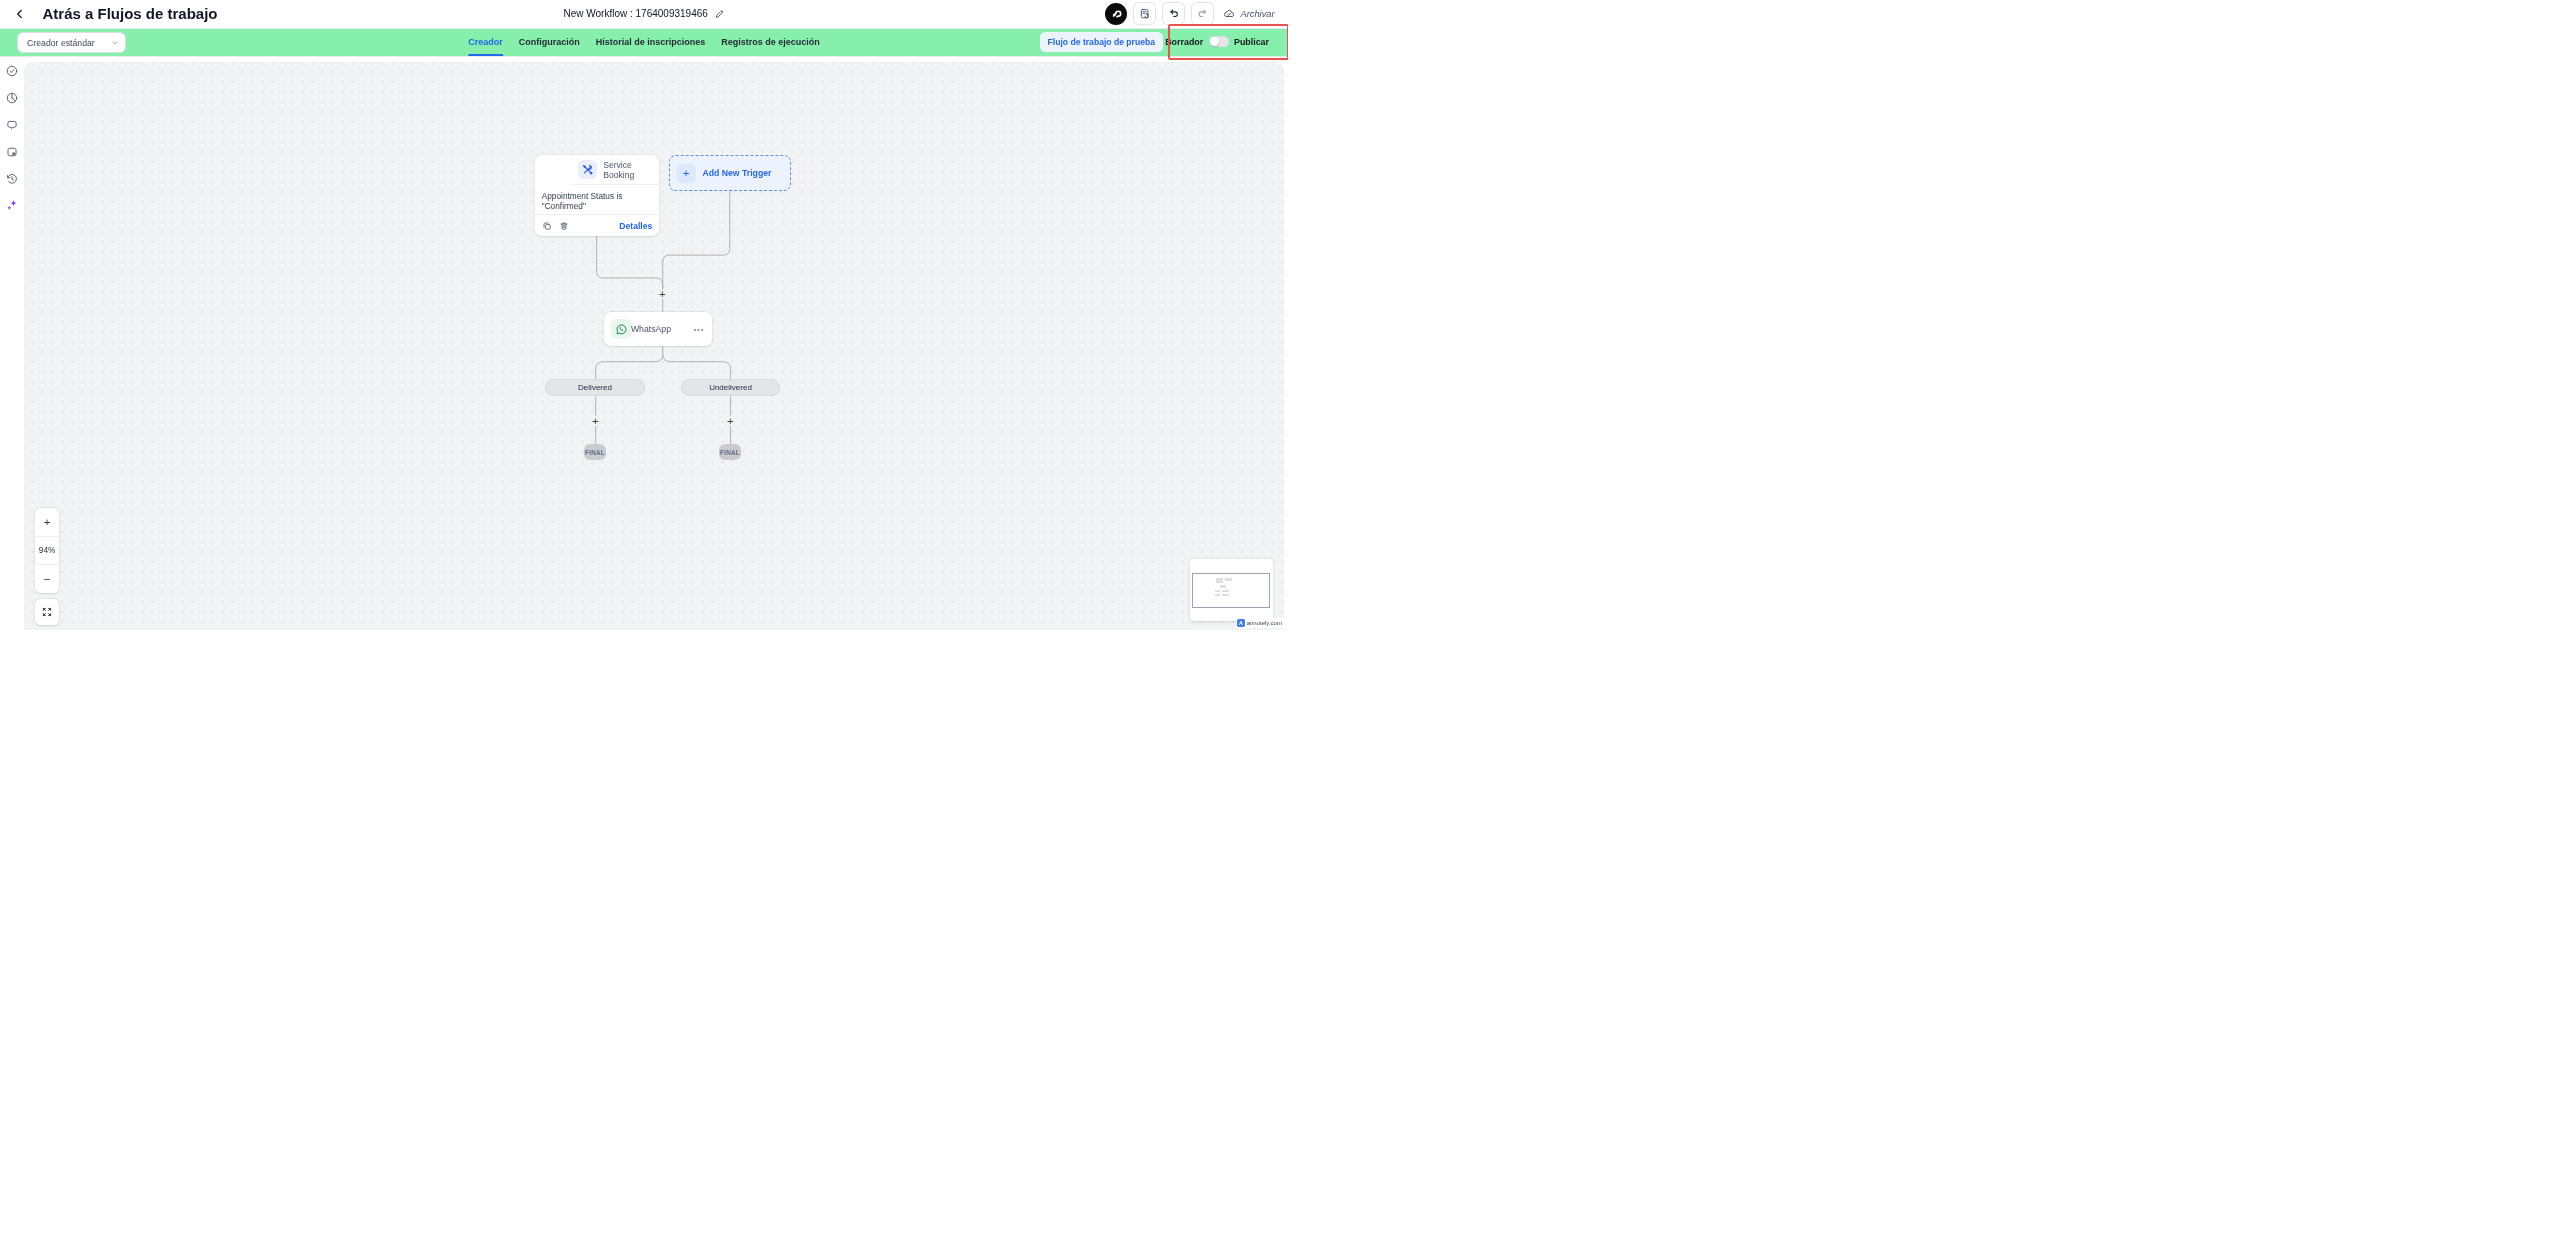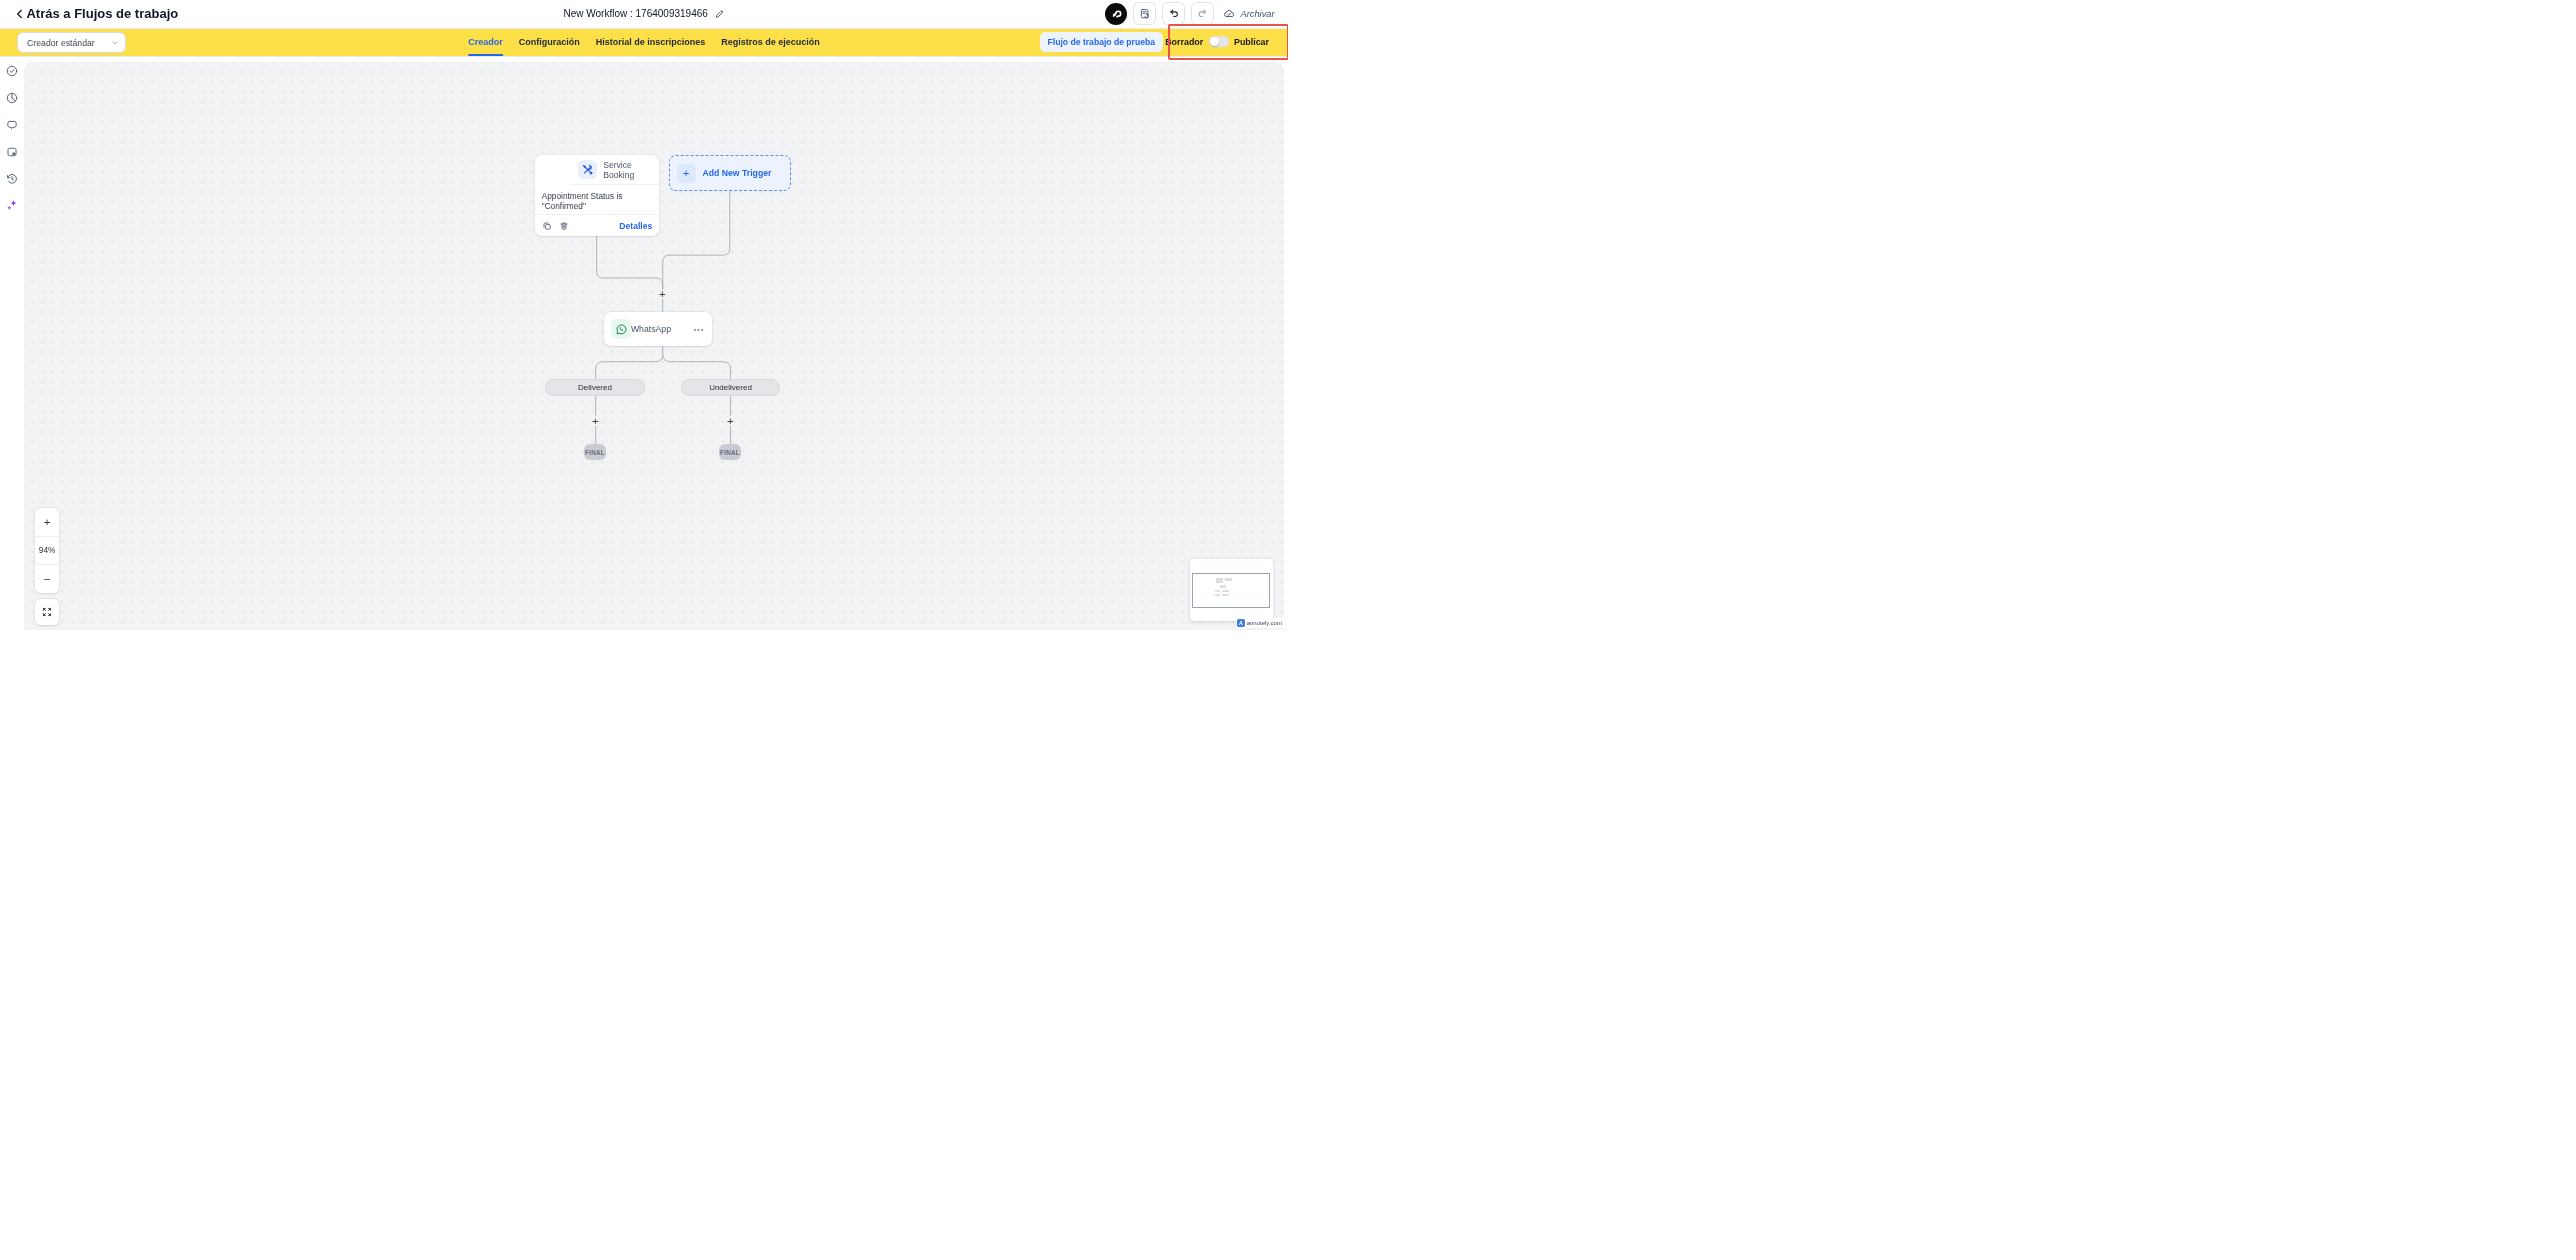--- a/index.html
+++ b/index.html
@@ -3,33 +3,33 @@
 <meta charset="utf-8">
 <style>
   html,body{margin:0;padding:0;background:#fff;}
   body{width:1288px;height:630px;position:relative;overflow:hidden;
        font-family:"Liberation Sans",sans-serif;-webkit-font-smoothing:antialiased;color:#101828;}
   .noselect{user-select:none;}
 
   
   .topbar{position:absolute;top:0;left:0;right:0;height:27.5px;background:#fff;
           border-bottom:0.7px solid #e8eaee;z-index:6;}
-  .back{position:absolute;left:14.8px;top:0;height:27.5px;display:flex;align-items:center;gap:3px;
-        font-size:13px;font-weight:700;color:#101828;cursor:pointer;}
+  .back{position:absolute;left:14.8px;top:0;height:27.5px;display:flex;align-items:center;gap:19px;
+        font-size:15px;font-weight:700;color:#101828;cursor:pointer;}
   .page-title{position:absolute;left:50%;top:0;transform:translateX(-50%);height:27.5px;
         display:flex;align-items:center;gap:6.7px;font-size:10px;font-weight:500;color:#0f1624;}
   .top-actions{position:absolute;right:13.4px;top:0;height:27.5px;display:flex;align-items:center;gap:6px;font-style:italic;}
   .logo-circle{width:22px;height:22px;border-radius:50%;background:#0a0b0d;display:flex;
         align-items:center;justify-content:center;cursor:pointer;}
   .icon-btn{width:21px;height:21px;border:0.7px solid #e0e4ea;border-radius:5.4px;background:#fff;
         display:flex;align-items:center;justify-content:center;cursor:pointer;}
   .archive{display:flex;align-items:center;gap:4.7px;font-size:9.3px;color:#44546a;cursor:pointer;margin-left:2.7px;}
 
   
-  .subbar{position:absolute;top:28px;left:0;right:0;height:27.5px;background:#fde047;
+  .subbar{position:absolute;top:28px;left:0;right:0;height:27.5px;background:#86efac;
           border-bottom:0.7px solid #e8eaee;z-index:5;}
   .builder-select{position:absolute;left:17.4px;top:4px;height:19px;border:0.7px solid #d8dce3;
           border-radius:6px;display:flex;align-items:center;gap:16px;padding:0 6.7px 0 8.7px;
           font-size:8.7px;color:#3f4654;background:#fff;cursor:pointer;}
   .tabs{position:absolute;left:50%;top:0;transform:translateX(-50%);height:27.5px;
           display:flex;align-items:stretch;gap:16px;}
   .tab{display:flex;align-items:center;font-size:9px;font-weight:600;color:#242b38;
           position:relative;cursor:pointer;white-space:nowrap;}
   .tab.active{color:#2467eb;}
   .tab.active::after{content:"";position:absolute;left:0;right:0;bottom:0;height:2px;

